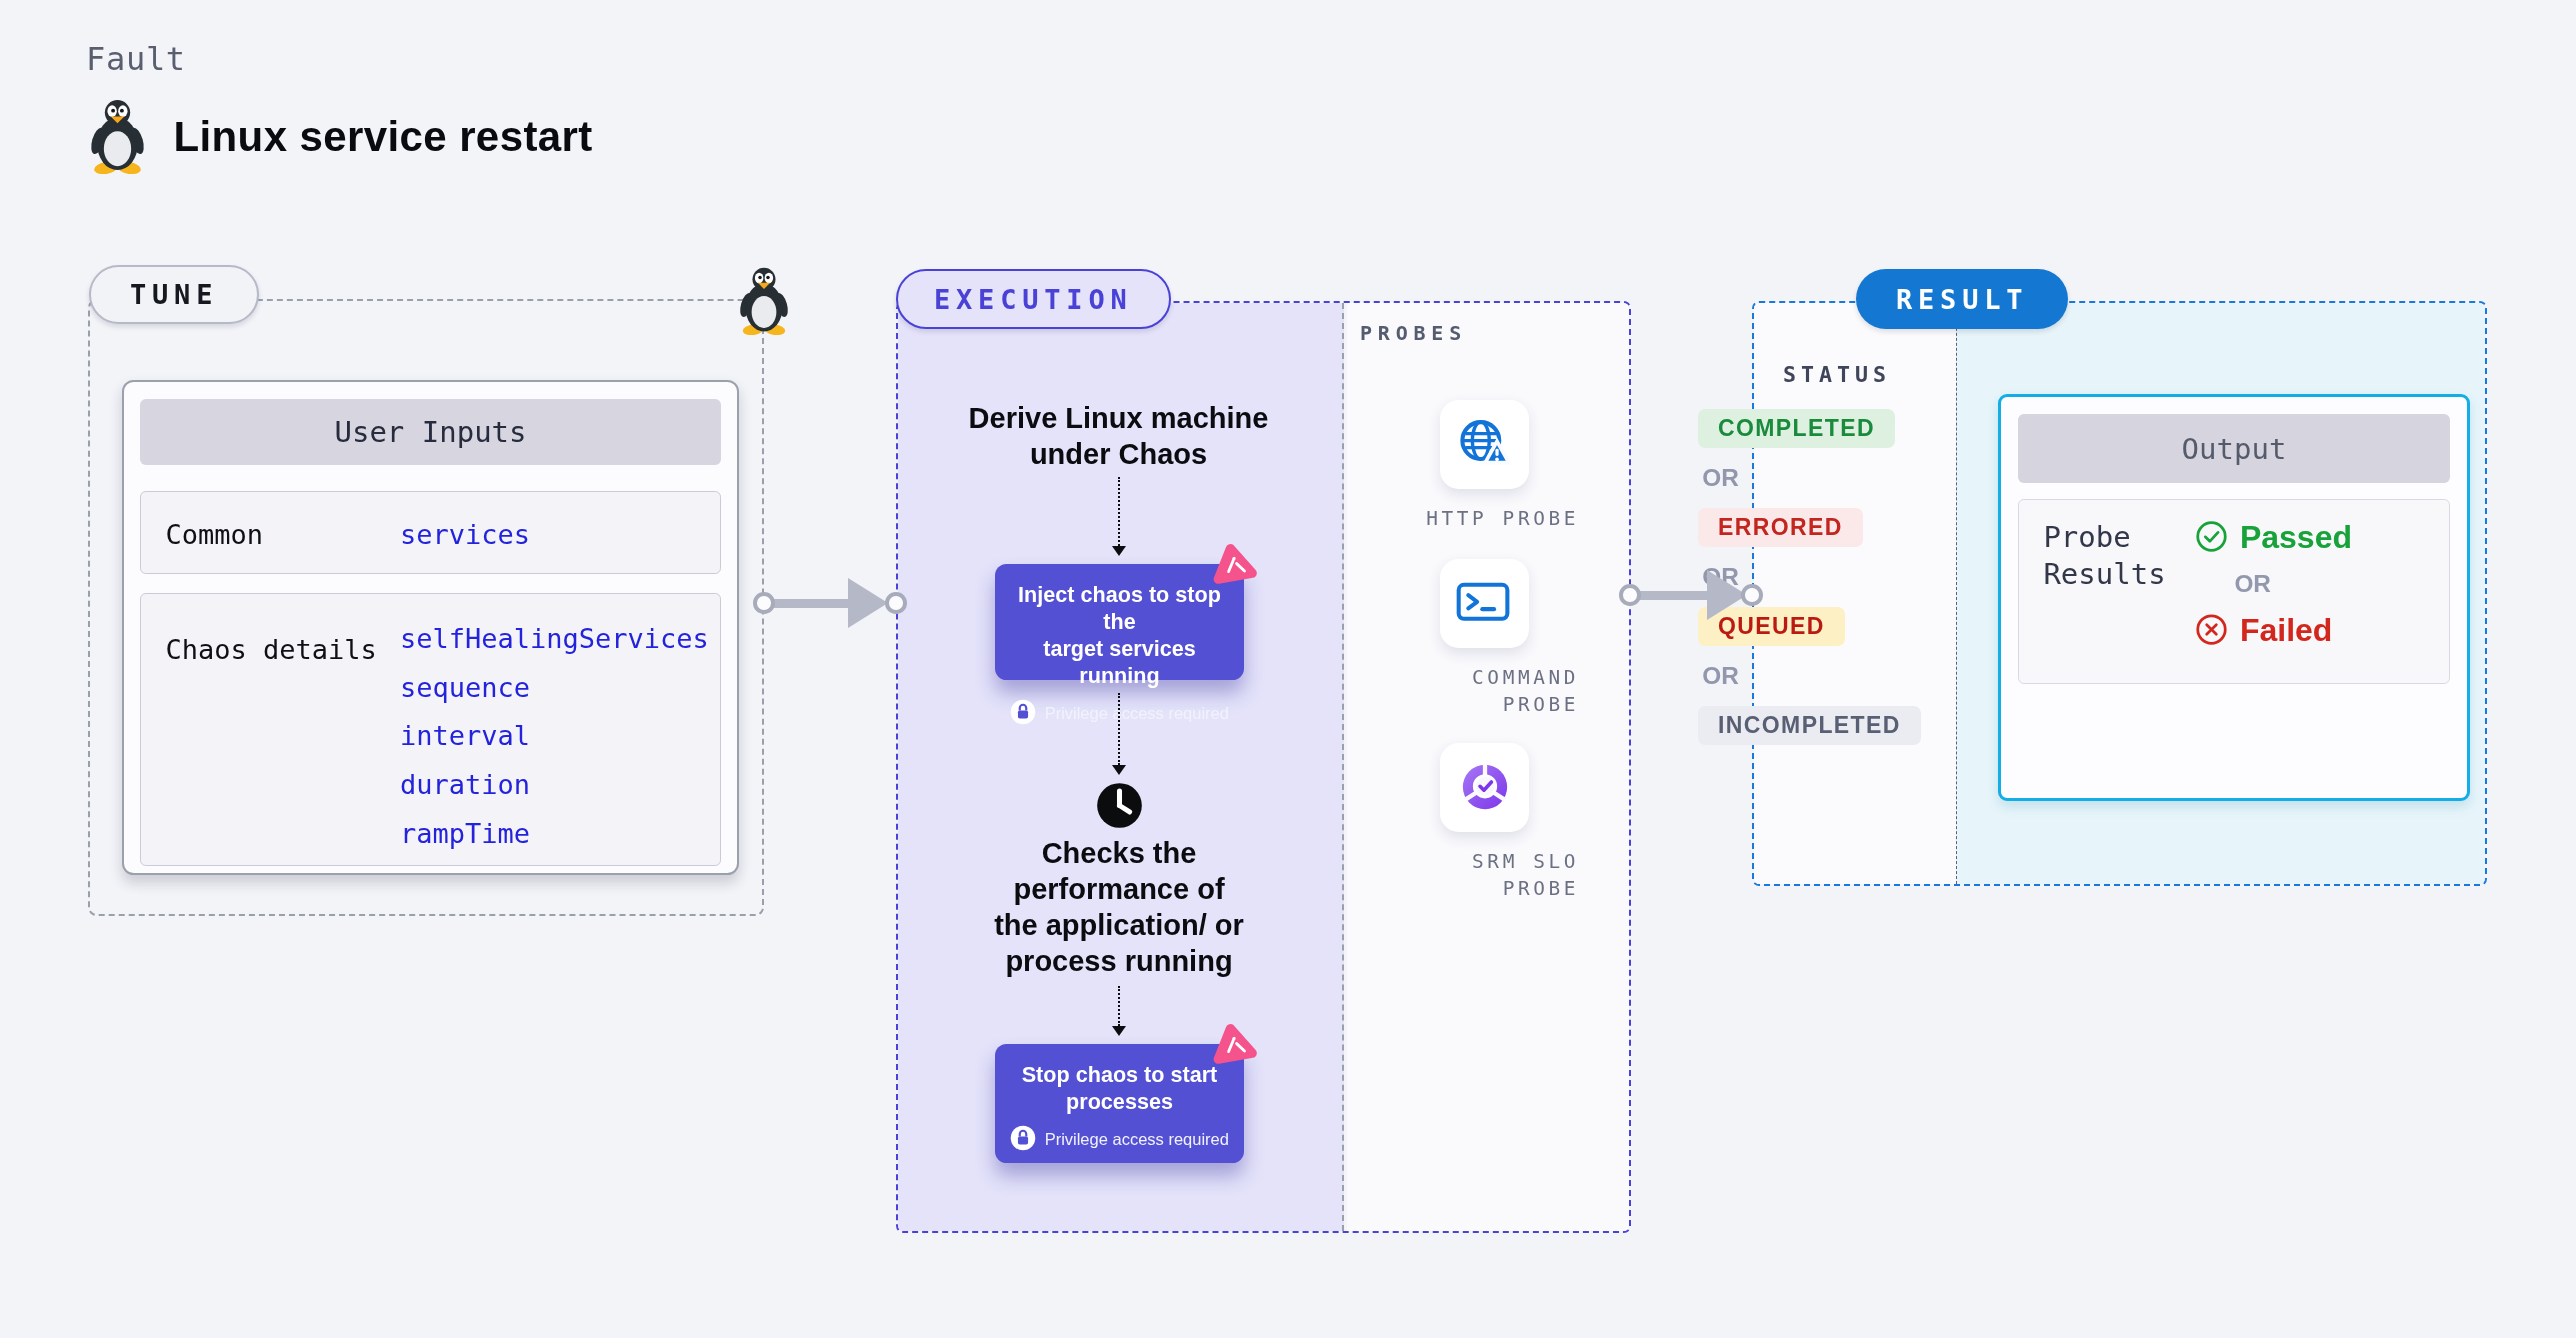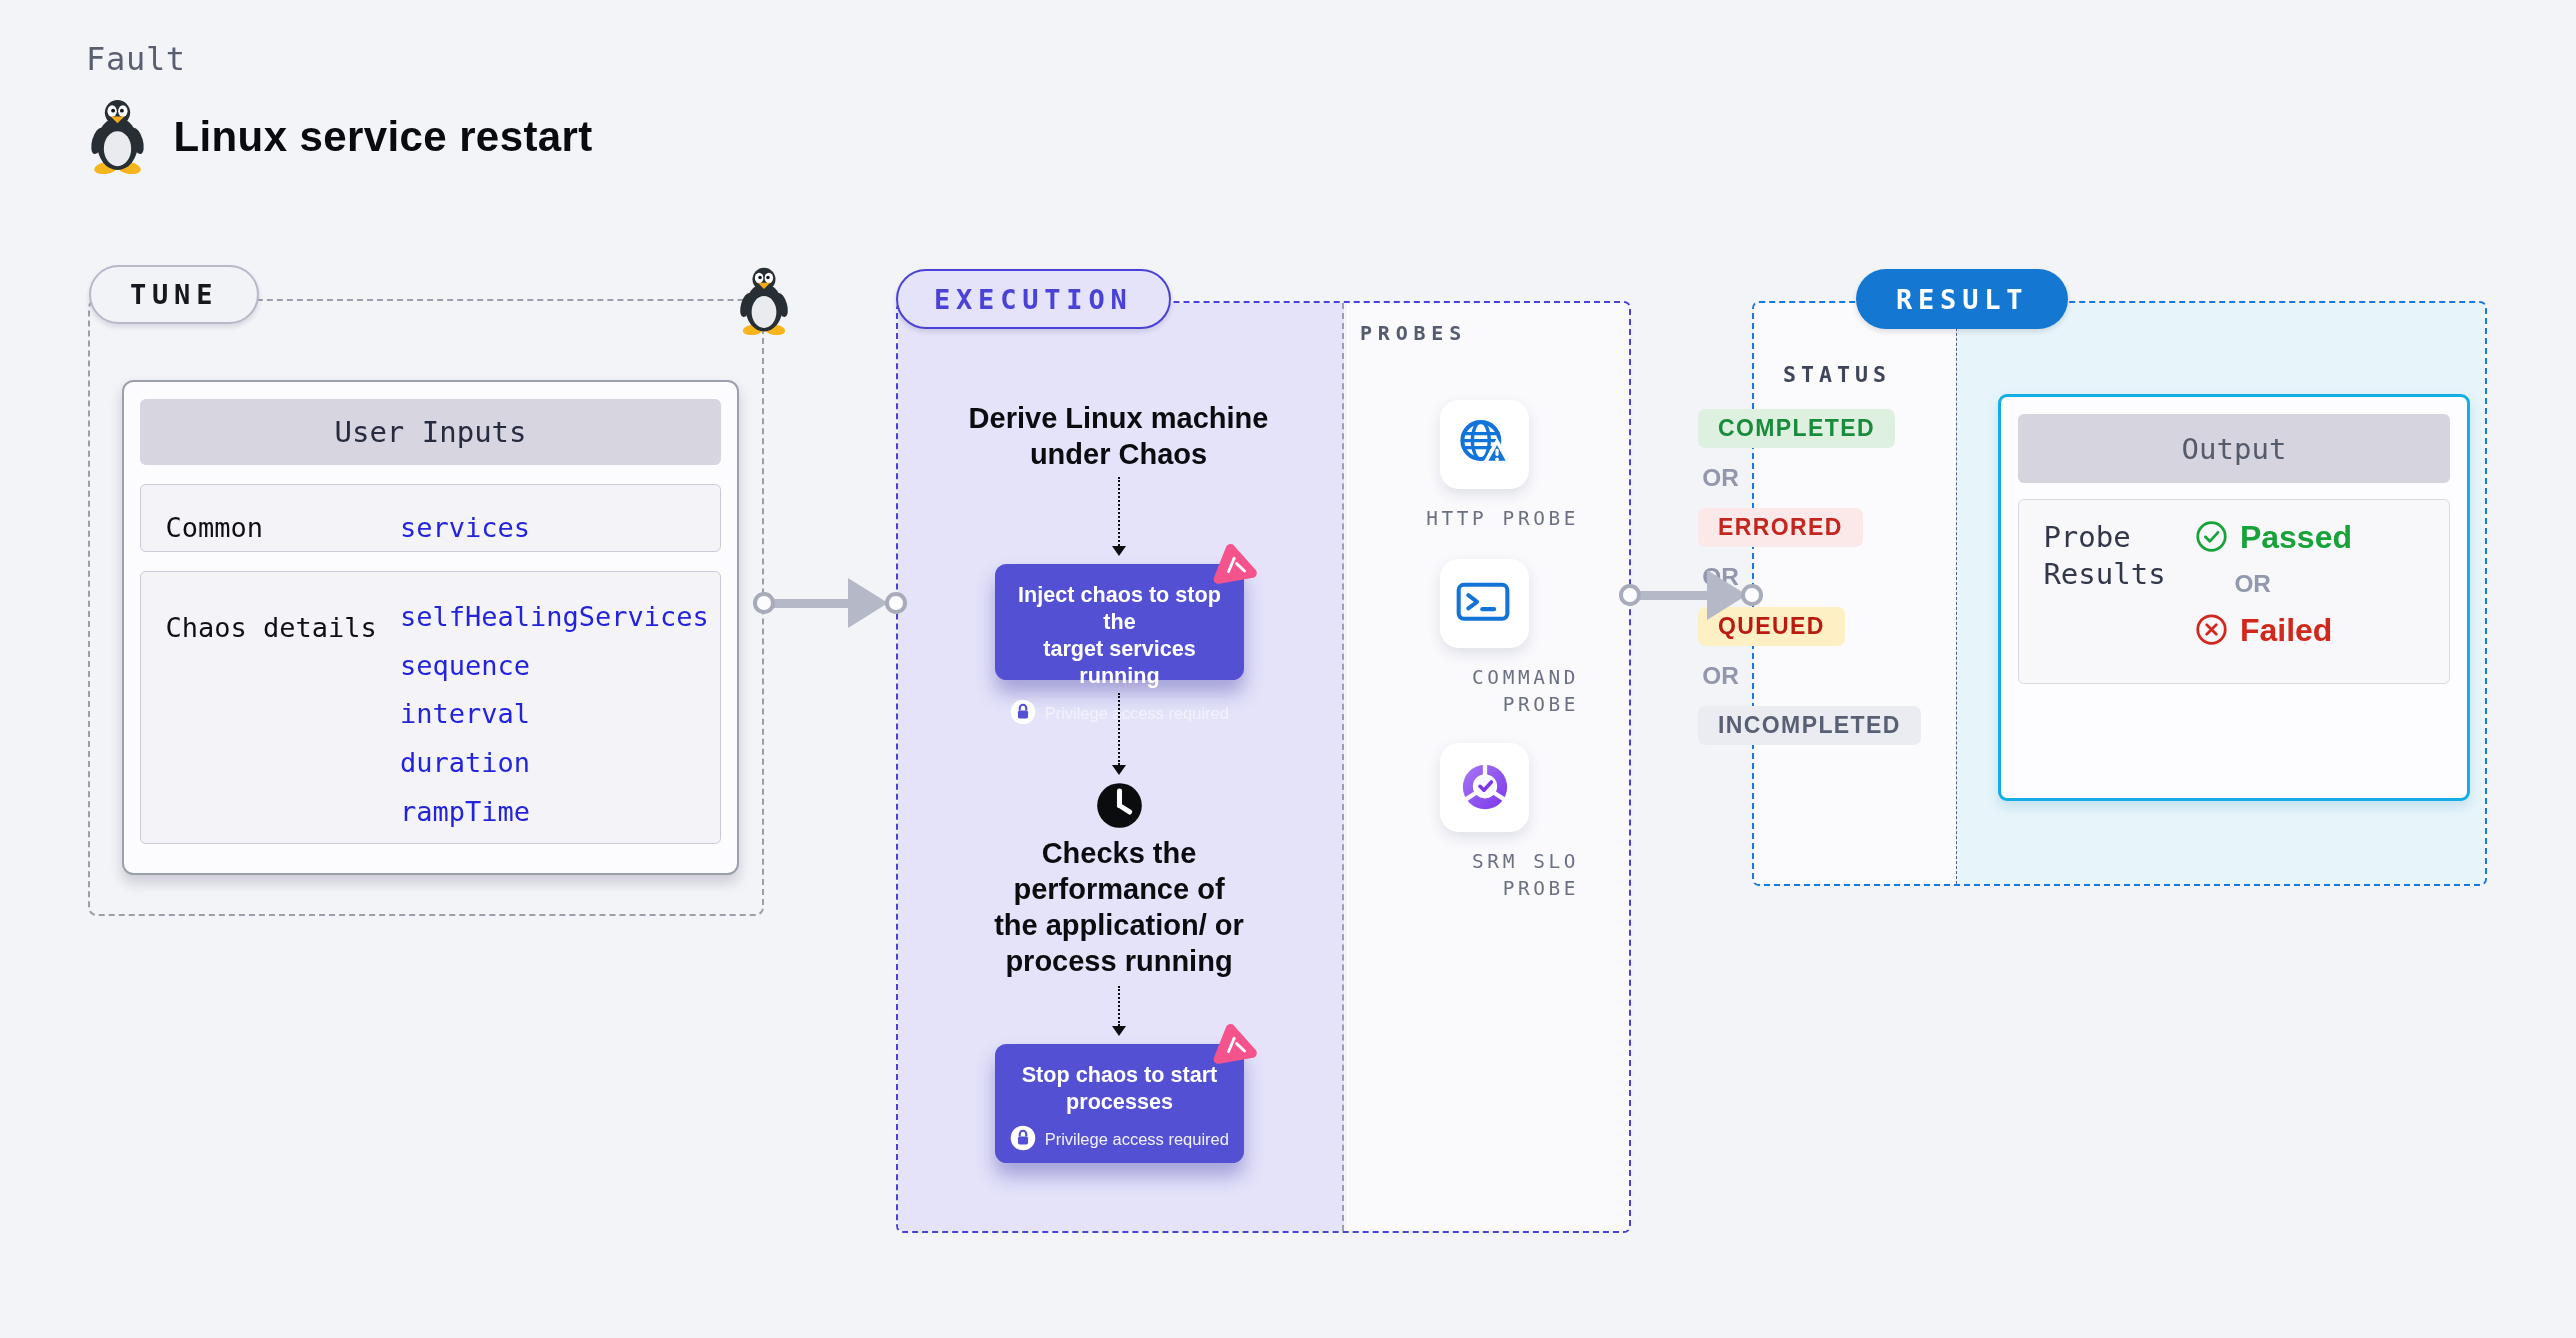--- a/index.html
+++ b/index.html
@@ -29,21 +29,21 @@
   .tune-pill{left:89px;top:265px;height:59px;padding:0 39px;background:#f2f3f7;border:2.2px solid #b6b9c8;color:#15181f;font-size:27px;}
   .exec-pill{left:896px;top:269px;height:60px;padding:0 36px;background:#e4e3fa;border:2.9px solid #4a42d6;color:#4a42d6;font-size:27px;}
   .result-pill{left:1856px;top:269px;height:60px;padding:0 40px;background:#1478d2;border:none;color:#ffffff;font-size:27px;}
 
   
   .ui-card{left:122px;top:380px;width:617px;height:495px;background:#fcfcfe;border:2.2px solid #9aa1ad;border-radius:11.5px;
            box-shadow:0 7.2px 13px rgba(25,28,55,.18);padding:17px 16px;}
   .ui-header{height:66px;background:#d7d6e0;border-radius:5.8px;display:flex;align-items:center;justify-content:center;
              font-family:"DejaVu Sans Mono",monospace;font-size:29px;color:#262b3e;}
   .ui-row{position:relative;background:#f4f4f8;border:1.4px solid #c9cbd7;border-radius:5.8px;}
-  .ui-row1{margin-top:19px;height:68px;}
+  .ui-row1{margin-top:26px;height:83px;}
   .ui-row2{margin-top:18.7px;height:273px;}
   .ui-label{position:absolute;left:24.4px;font-family:"DejaVu Sans Mono",monospace;font-size:27px;color:#0e1015;}
   .ui-value{font-family:"DejaVu Sans Mono",monospace;font-size:27px;color:#2323dd;}
   .ui-values-col{position:absolute;left:259px;top:30px;display:flex;flex-direction:column;gap:19.4px;line-height:29.5px;}
 
   
   .node-circle{width:21.6px;height:21.6px;border:4.3px solid #a8acba;background:#fcfcfe;border-radius:50%;z-index:5;}
   .arrow-line{height:9.3px;background:#b5b8c6;z-index:4;}
   .arrow-head{width:0;height:0;border-top:25px solid transparent;border-bottom:25px solid transparent;border-left:40px solid #b5b8c6;z-index:4;}
 

